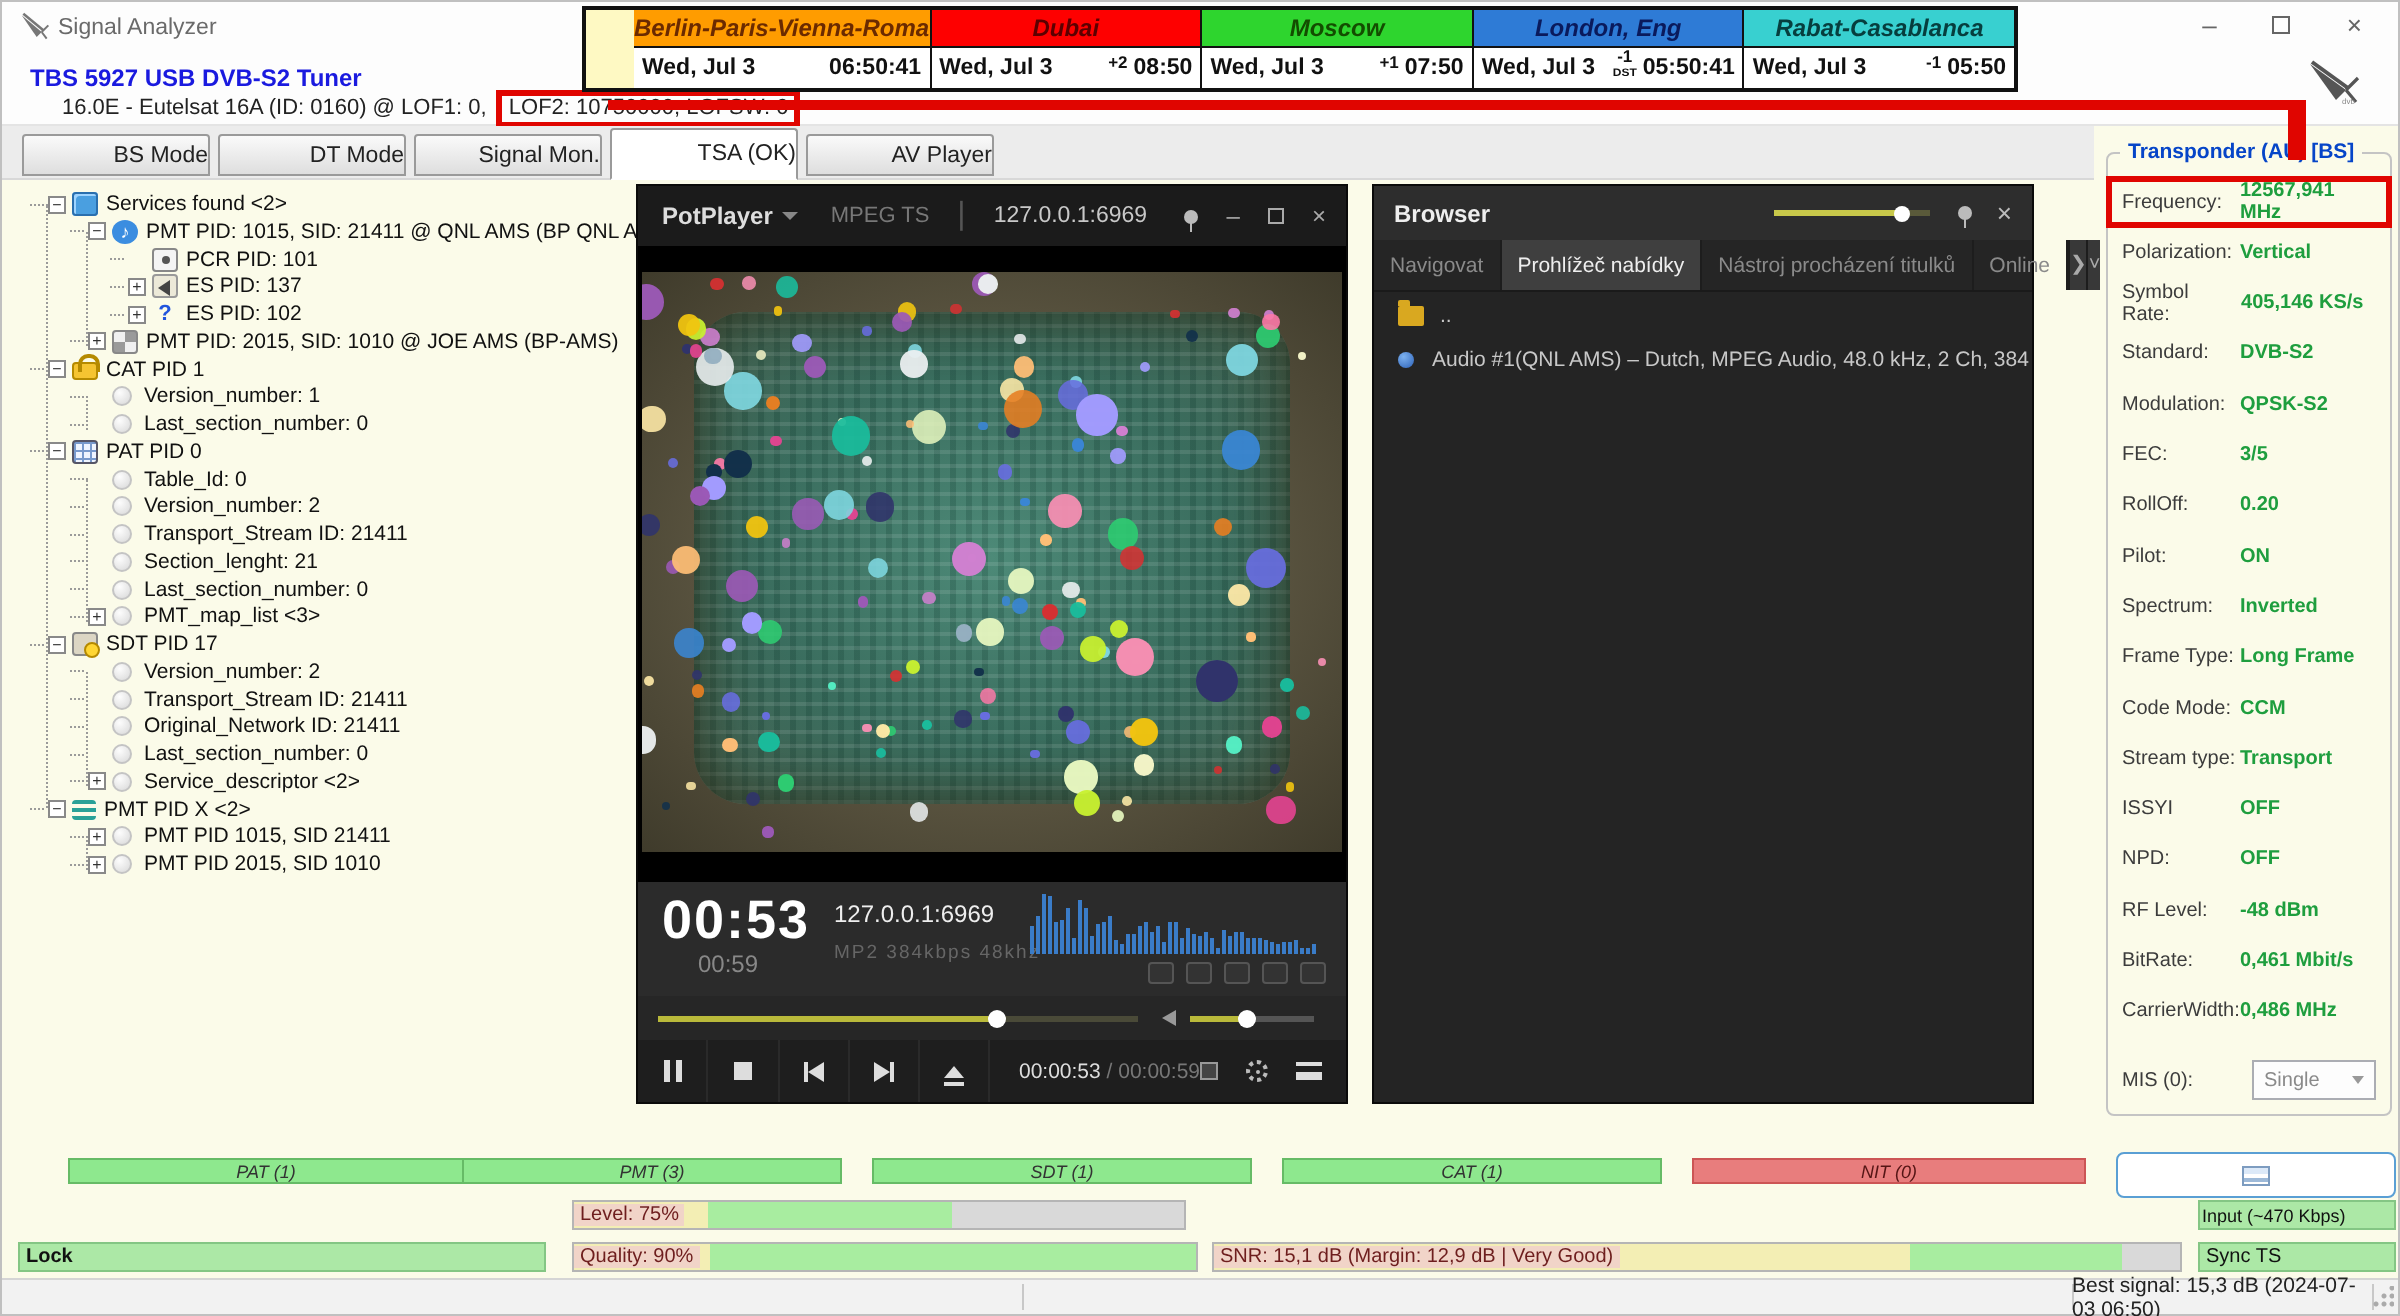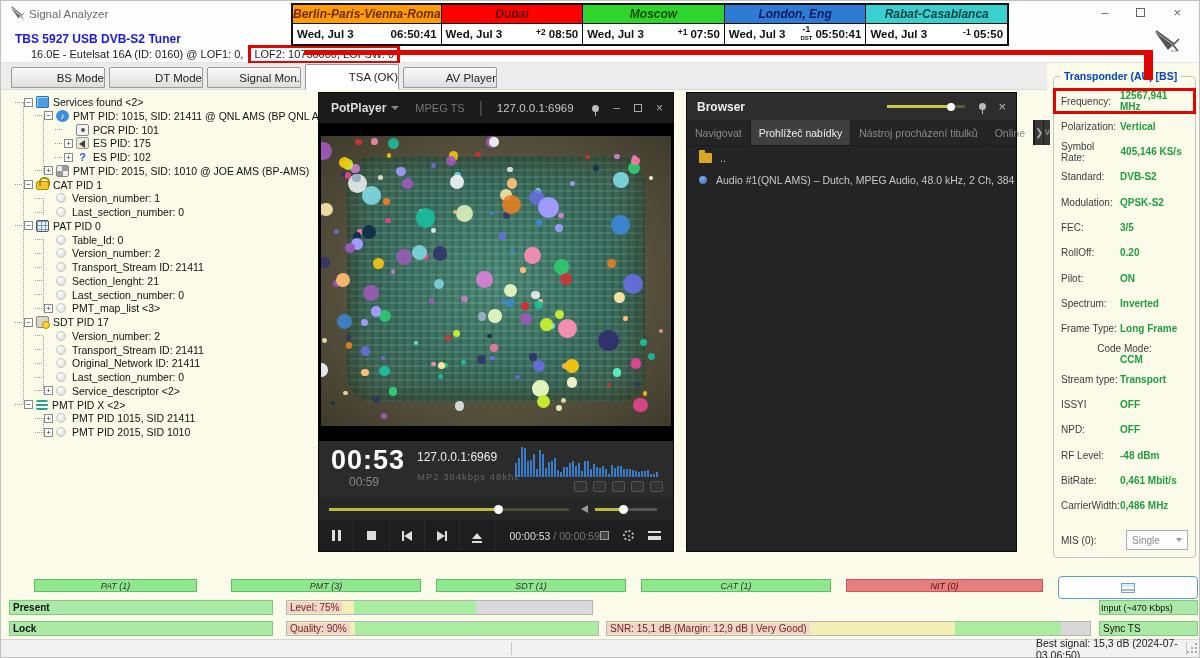--- a/index.html
+++ b/index.html
@@ -18,21 +18,21 @@
 
   .tuner-name { position:absolute; left:14px; top:31px; color:#1a1adf; font-weight:bold; font-size:12px; }
   .tuner-info { position:absolute; left:30px; top:47px; font-size:11px; color:#222; white-space:nowrap; }
   .lof-box { border:3px solid #e00500; padding:0 3px 1px 3px; margin-left:2px; }
 
   
   .ann-h { position:absolute; left:303px; top:49px; width:849px; height:5px; background:#e00500; z-index:40; }
   .ann-v { position:absolute; left:1143px; top:49px; width:9px; height:30px; background:#e00500; z-index:40; }
 
   
-  .clock-table { position:absolute; left:290px; top:2px; width:718px; height:43px; display:flex; border:2px solid #111; background:#86efac; z-index:30; }
+  .clock-table { position:absolute; left:290px; top:2px; width:718px; height:43px; display:flex; border:2px solid #111; background:#fef9c3; z-index:30;padding-left:24px; }
   .clock-cell { flex:1; border-right:1.5px solid #111; display:flex; flex-direction:column; }
   .clock-cell:last-child { border-right:none; }
   .clock-head { height:19px; font-size:12px; font-weight:bold; font-style:italic; text-align:center; line-height:19px; border-bottom:1.5px solid #111; overflow:hidden; white-space:nowrap; }
   .clock-body { flex:1; display:flex; align-items:center; padding:0 4px; background:#fff; font-weight:bold; font-size:11.5px; color:#111; }
   .clock-date { white-space:nowrap; }
   .clock-off { margin-left:auto; text-align:center; line-height:6px; padding-right:3px; }
   .clock-off .off-n { font-size:8.5px; font-weight:bold; position:relative; top:-3px; }
   .clock-off .off-s { font-size:6px; display:block; transform:scaleY(.9); }
   .clock-time { margin-left:auto; white-space:nowrap; }
   .clock-off + .clock-time { margin-left:0; }
@@ -279,21 +279,21 @@
       <div class="tree-row" style="top: 29.5px; left: 46px;">
         <span class="stub"></span>
         <span style="width:12px;flex:none"></span>
         <span class="ticon i-pcr"></span>
         <span>PCR PID: 101</span>
       </div>
       <div class="tree-row" style="top: 43.25px; left: 46px;">
         <span class="stub"></span>
         <span class="exp">+</span>
         <span class="ticon i-spk"></span>
-        <span>ES PID: 175</span>
+        <span>ES PID: 137</span>
       </div>
       <div class="tree-row" style="top: 57px; left: 46px;">
         <span class="stub"></span>
         <span class="exp">+</span>
         <span class="ticon i-q">?</span>
         <span>ES PID: 102</span>
       </div>
       <div class="tree-row" style="top: 70.75px; left: 26px;">
         <span class="stub"></span>
         <span class="exp">+</span>
@@ -760,21 +760,21 @@
         <span class="tp-value">ON</span>
       </div>
       <div class="tp-row" style="top: 215.4px;">
         <span class="tp-label">Spectrum:</span>
         <span class="tp-value">Inverted</span>
       </div>
       <div class="tp-row" style="top: 240.7px;">
         <span class="tp-label">Frame Type:</span>
         <span class="tp-value">Long Frame</span>
       </div>
-      <div class="tp-row" style="top: 266px; flex-direction: column;">
+      <div class="tp-row" style="top: 266px;">
         <span class="tp-label">Code Mode:</span>
         <span class="tp-value">CCM</span>
       </div>
       <div class="tp-row" style="top: 291.3px;">
         <span class="tp-label">Stream type:</span>
         <span class="tp-value">Transport</span>
       </div>
       <div class="tp-row" style="top: 316.6px;">
         <span class="tp-label">ISSYI</span>
         <span class="tp-value">OFF</span>
@@ -799,30 +799,27 @@
         <span class="tp-label">MIS (0):</span>
         <span class="mis-select">Single<span class="mis-caret"></span></span>
       </div>
     </div>
 
   <div class="stream-btn">
     <span class="stack-ic"></span>
   </div>
 
   <div id="pidbars">
-      <div class="pid-bar" style="left: 33px; width: 163px;">PAT (1)</div>
+      <div class="pid-bar" style="left: 33px; width: 198px;">PAT (1)</div>
       <div class="pid-bar" style="left: 230px; width: 190px;">PMT (3)</div>
       <div class="pid-bar" style="left: 435px; width: 190px;">SDT (1)</div>
       <div class="pid-bar" style="left: 640px; width: 190px;">CAT (1)</div>
       <div class="pid-bar missing" style="left: 845px; width: 197px;">NIT (0)</div>
     </div>
 
-  <div class="sbar green-full" style="left:8px; top:599px; width:264px;">
-    <span class="lbl" style="font-weight:bold">Present</span>
-  </div>
   <div class="sbar" style="left:285px; top:599px; width:307px; background:#d9d9d9;">
     <span class="seg" style="left:0;width:22%;background:#f3eeb4"></span>
     <span class="seg" style="left:22%;width:40%;background:#a8eda0"></span>
     <span class="lbl chip">Level: 75%</span>
   </div>
   <div class="sbar green-full" style="left:1098px; top:599px; width:99px; font-size:9px;">
     <span class="lbl" style="padding:0 1px">Input (~470 Kbps)</span>
   </div>
 
   <div class="sbar green-full" style="left:8px; top:620px; width:264px;">

